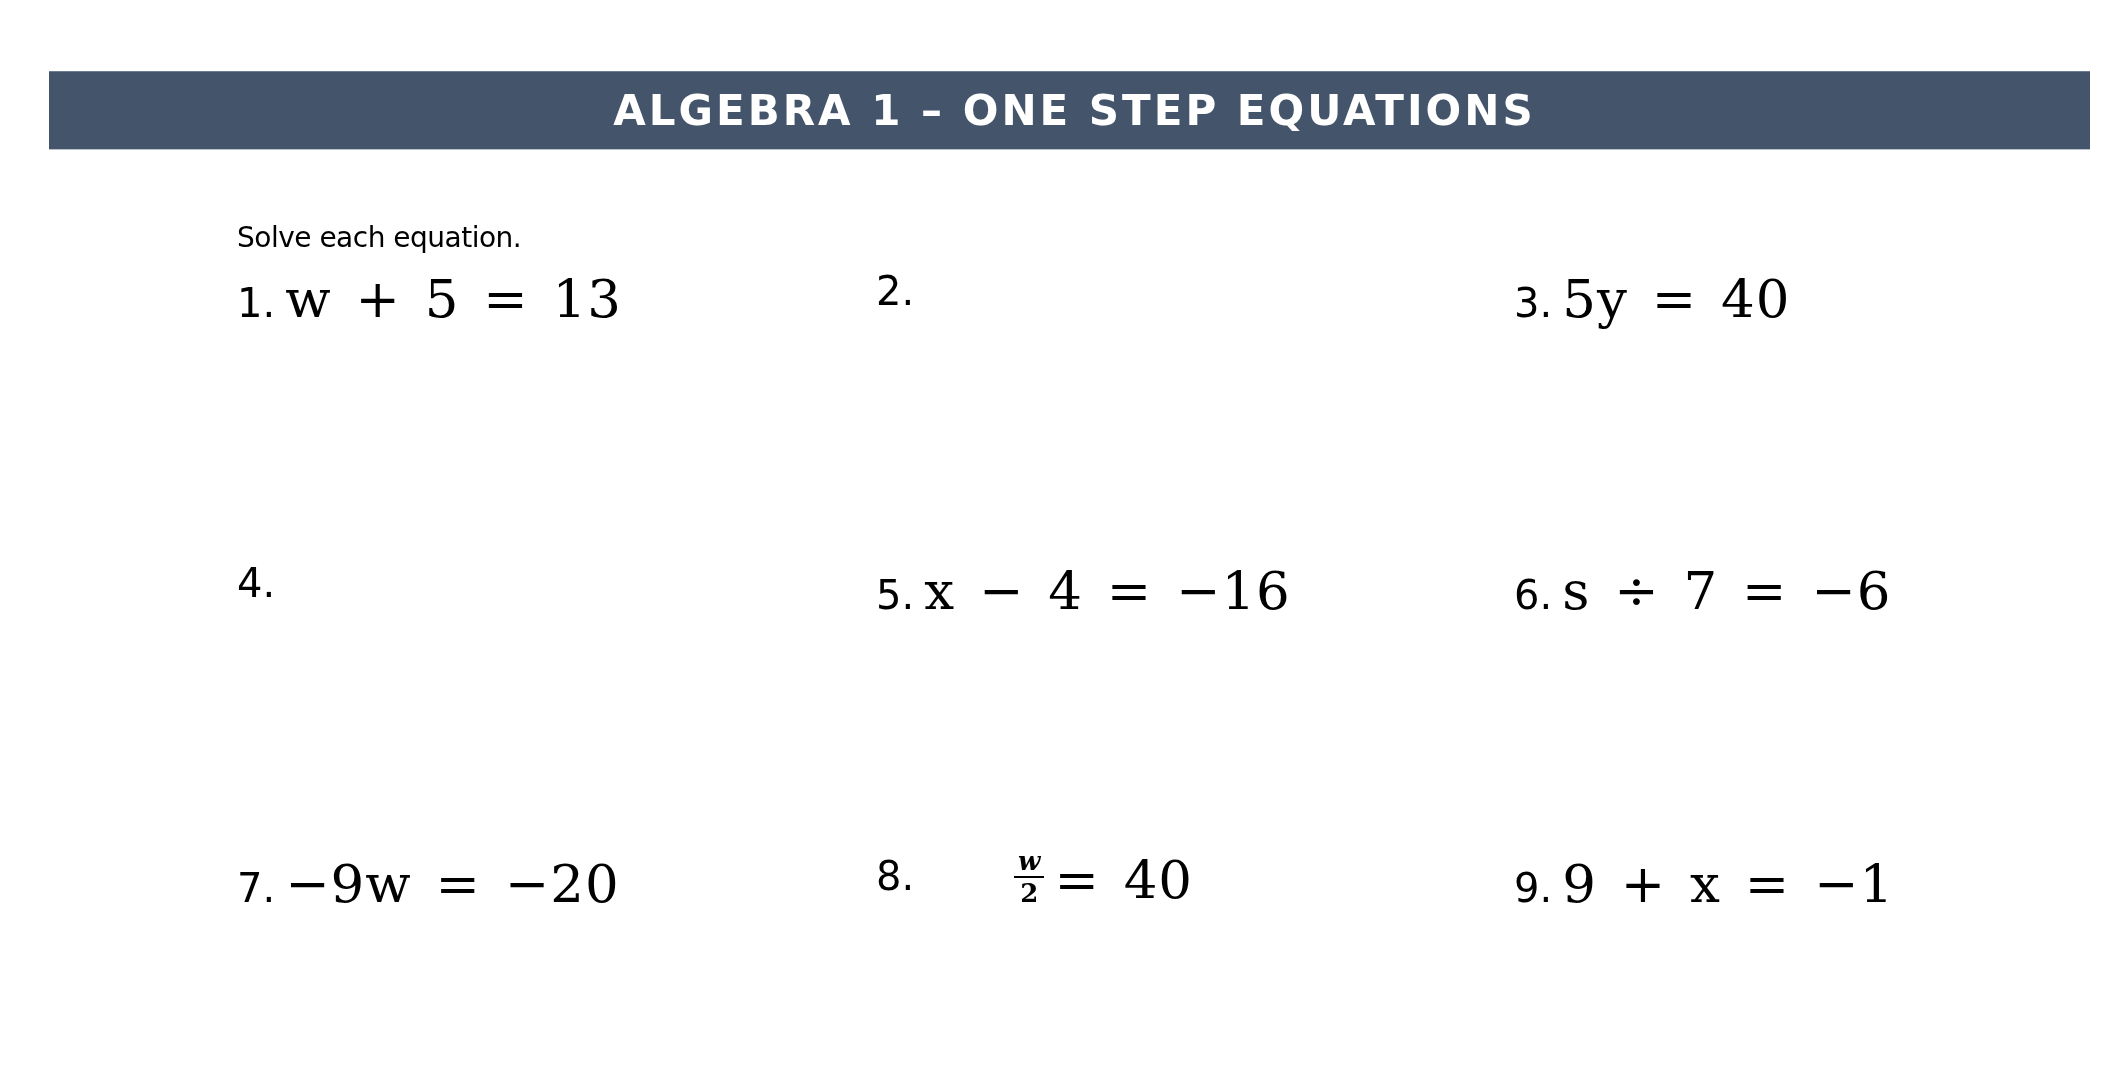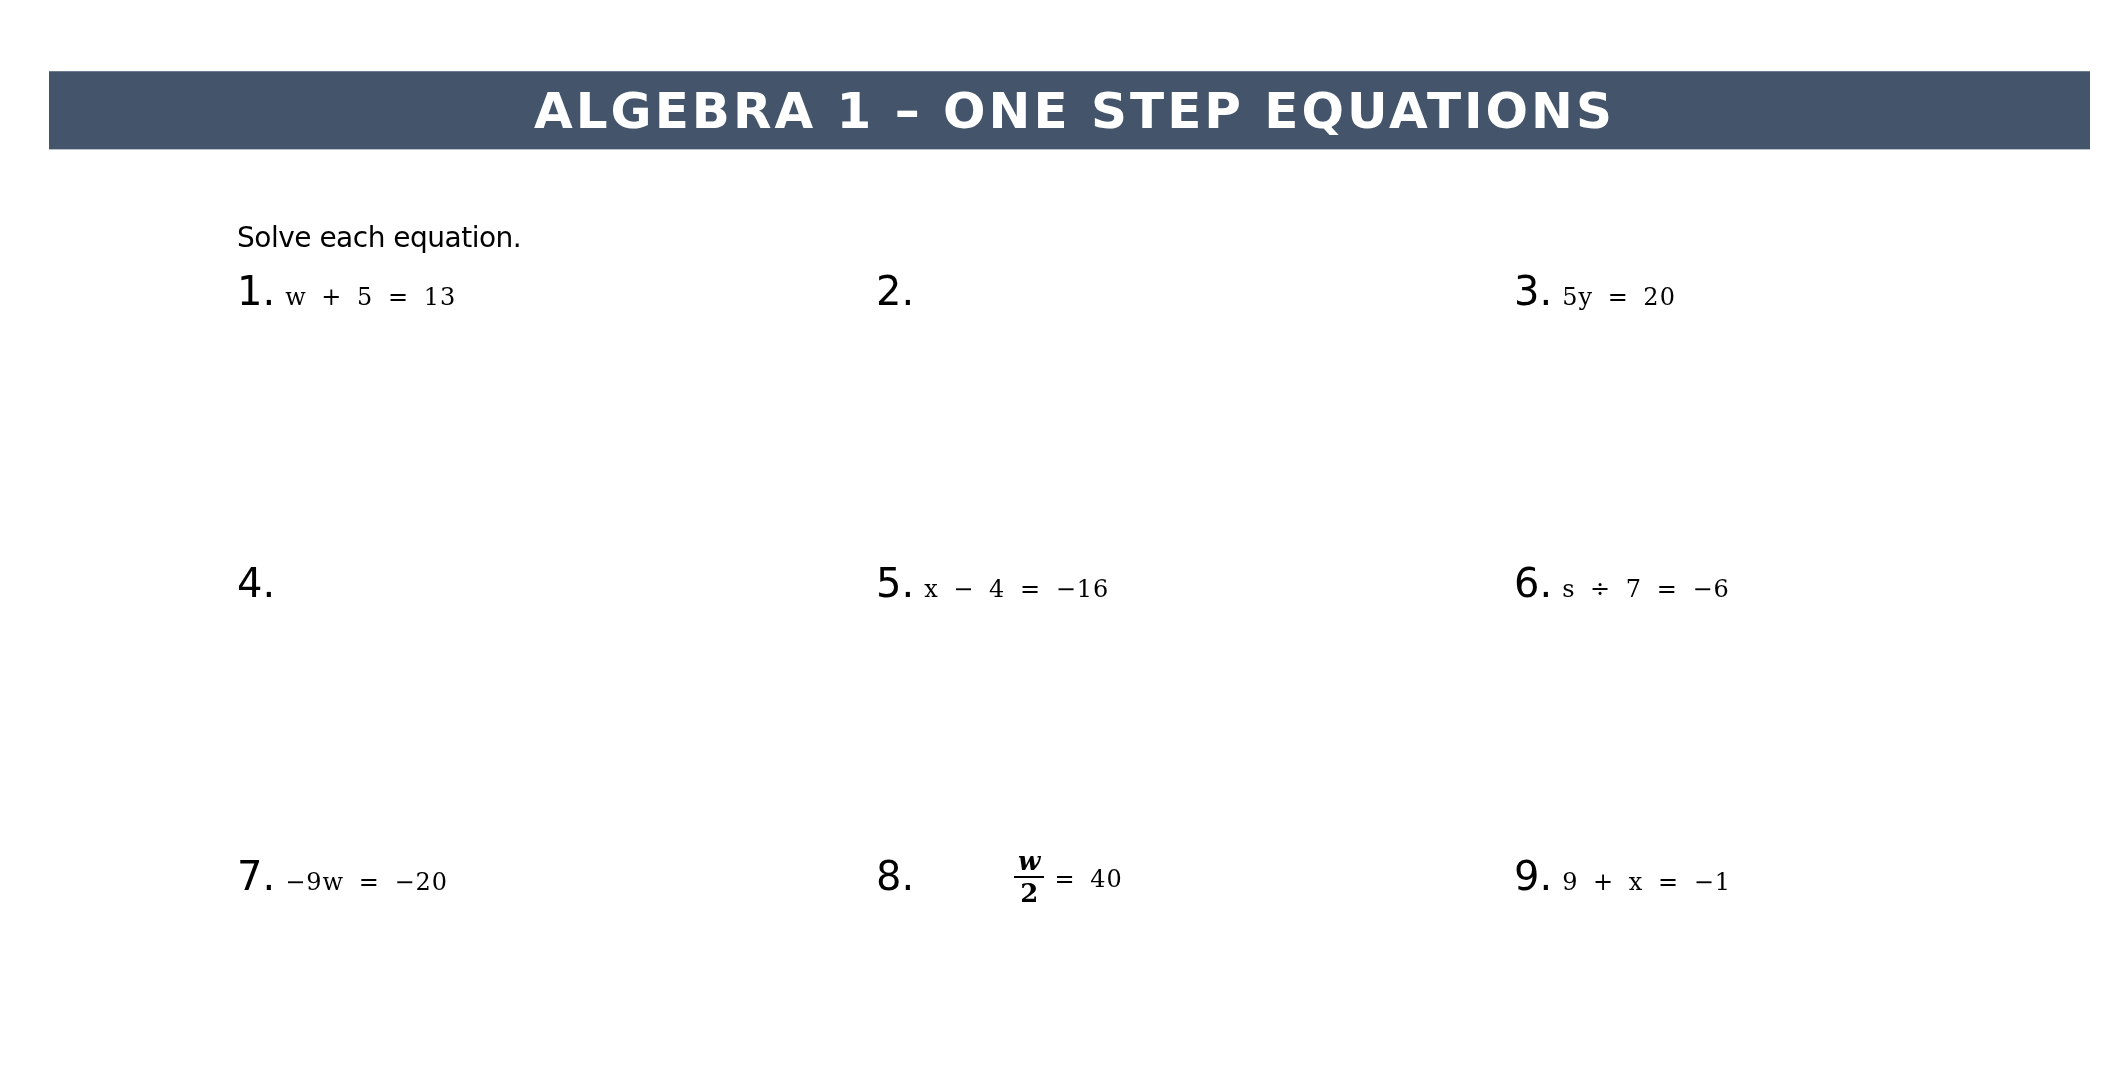--- a/index.html
+++ b/index.html
@@ -18,21 +18,21 @@
       background: #44546a;
       border-top: 1px solid #6d7c90;
       border-bottom: 1px solid #b8c1cc;
       box-sizing: border-box;
       display: flex; align-items: center; justify-content: center;
     }
     .banner-title {
       color: #ffffff;
       font-family: "DejaVu Sans", sans-serif;
       font-weight: bold;
-      font-size: 50px;
+      font-size: 42px;
       letter-spacing: 3px;
       padding-left: 10px;
     }
     .instructions {
       position: absolute;
       left: 237px; top: 213px;
       font-family: "DejaVu Sans", sans-serif;
       font-size: 28px;
       line-height: 50px;
       letter-spacing: -0.5px;
@@ -43,21 +43,21 @@
       display: flex; align-items: baseline;
       white-space: nowrap;
     }
     .num {
       font-family: "DejaVu Sans", sans-serif;
       font-size: 40px;
       margin-right: 10px;
     }
     .eq {
       font-family: "DejaVu Serif", serif;
-      font-size: 24px;
+      font-size: 53px;
       letter-spacing: 1px;
       word-spacing: 6px;
     }
     .frac {
       display: inline-flex; flex-direction: column; align-items: center;
       font-family: "DejaVu Serif", serif;
       font-size: 26px;
       line-height: 30px;
       vertical-align: middle;
       position: relative; top: -2px;
@@ -78,21 +78,21 @@
 
 <div class="problem" style="left:237px; top:268px;">
   <span class="num">1.</span>
   <span class="eq">w + 5 = 13</span>
 </div>
 <div class="problem" style="left:876px; top:268px;">
   <span class="num">2.</span>
 </div>
 <div class="problem" style="left:1514px; top:268px;">
   <span class="num">3.</span>
-  <span class="eq">5y = 20</span>
+  <span class="eq">5y = 40</span>
 </div>
 
 <div class="problem" style="left:237px; top:560px;">
   <span class="num">4.</span>
 </div>
 <div class="problem" style="left:876px; top:560px;">
   <span class="num">5.</span>
   <span class="eq">x − 4 = −16</span>
 </div>
 <div class="problem" style="left:1514px; top:560px;">

